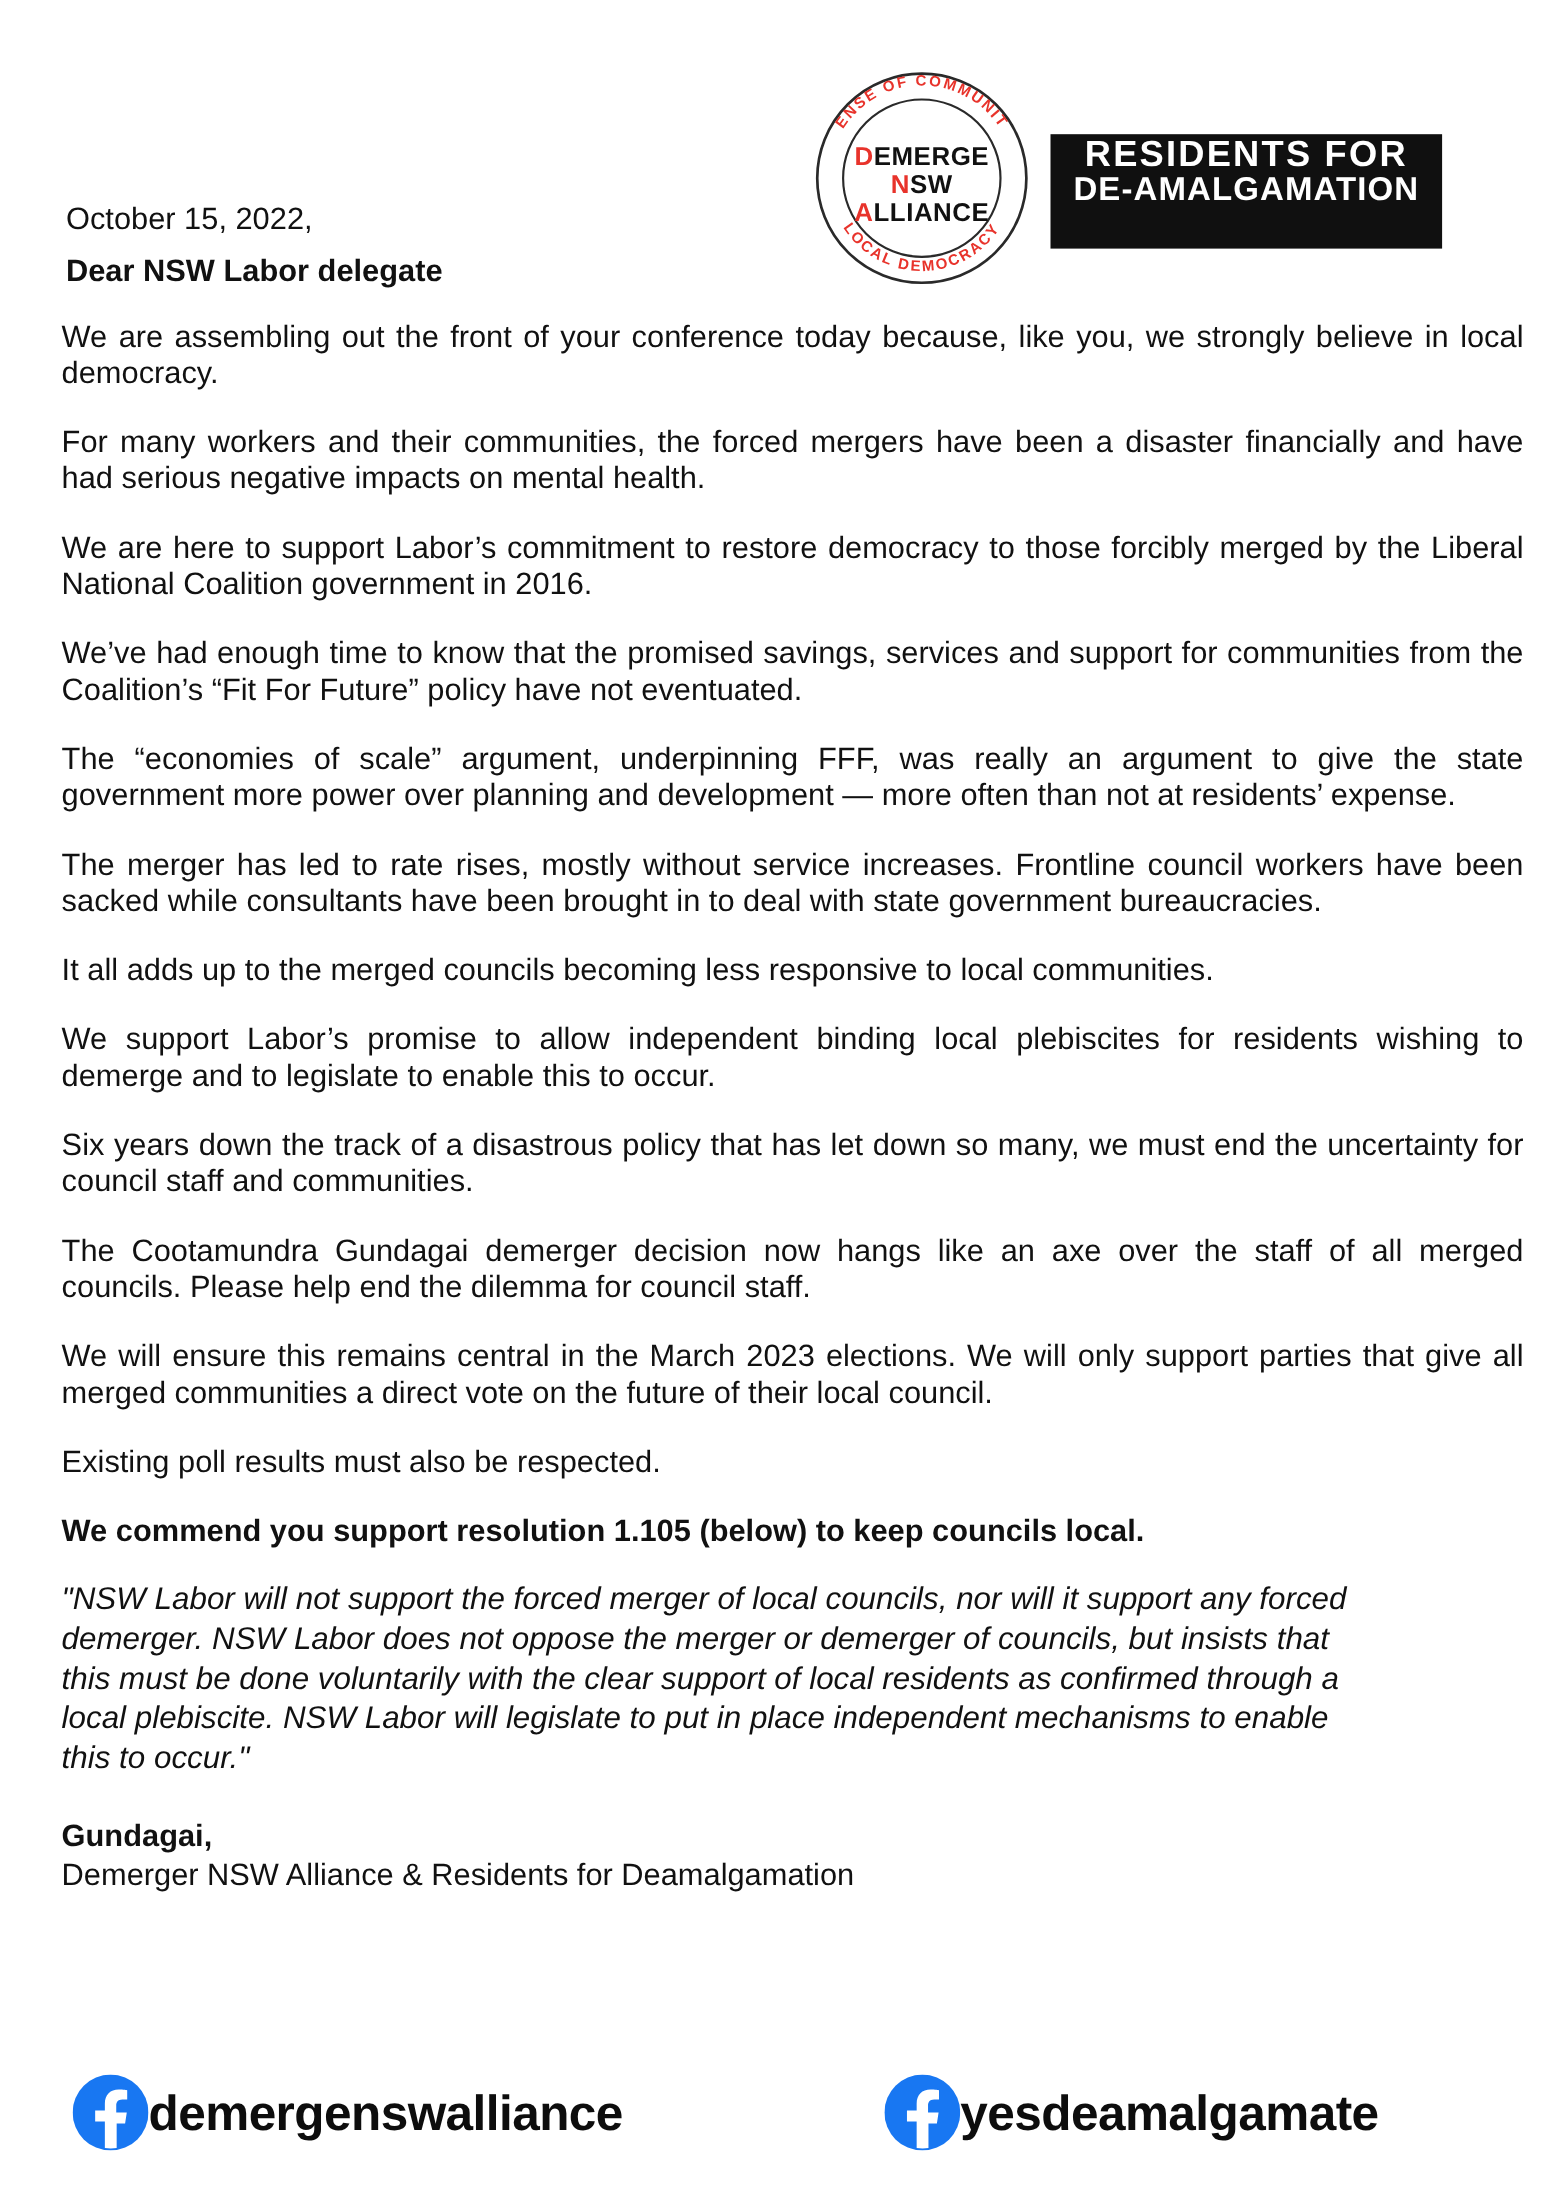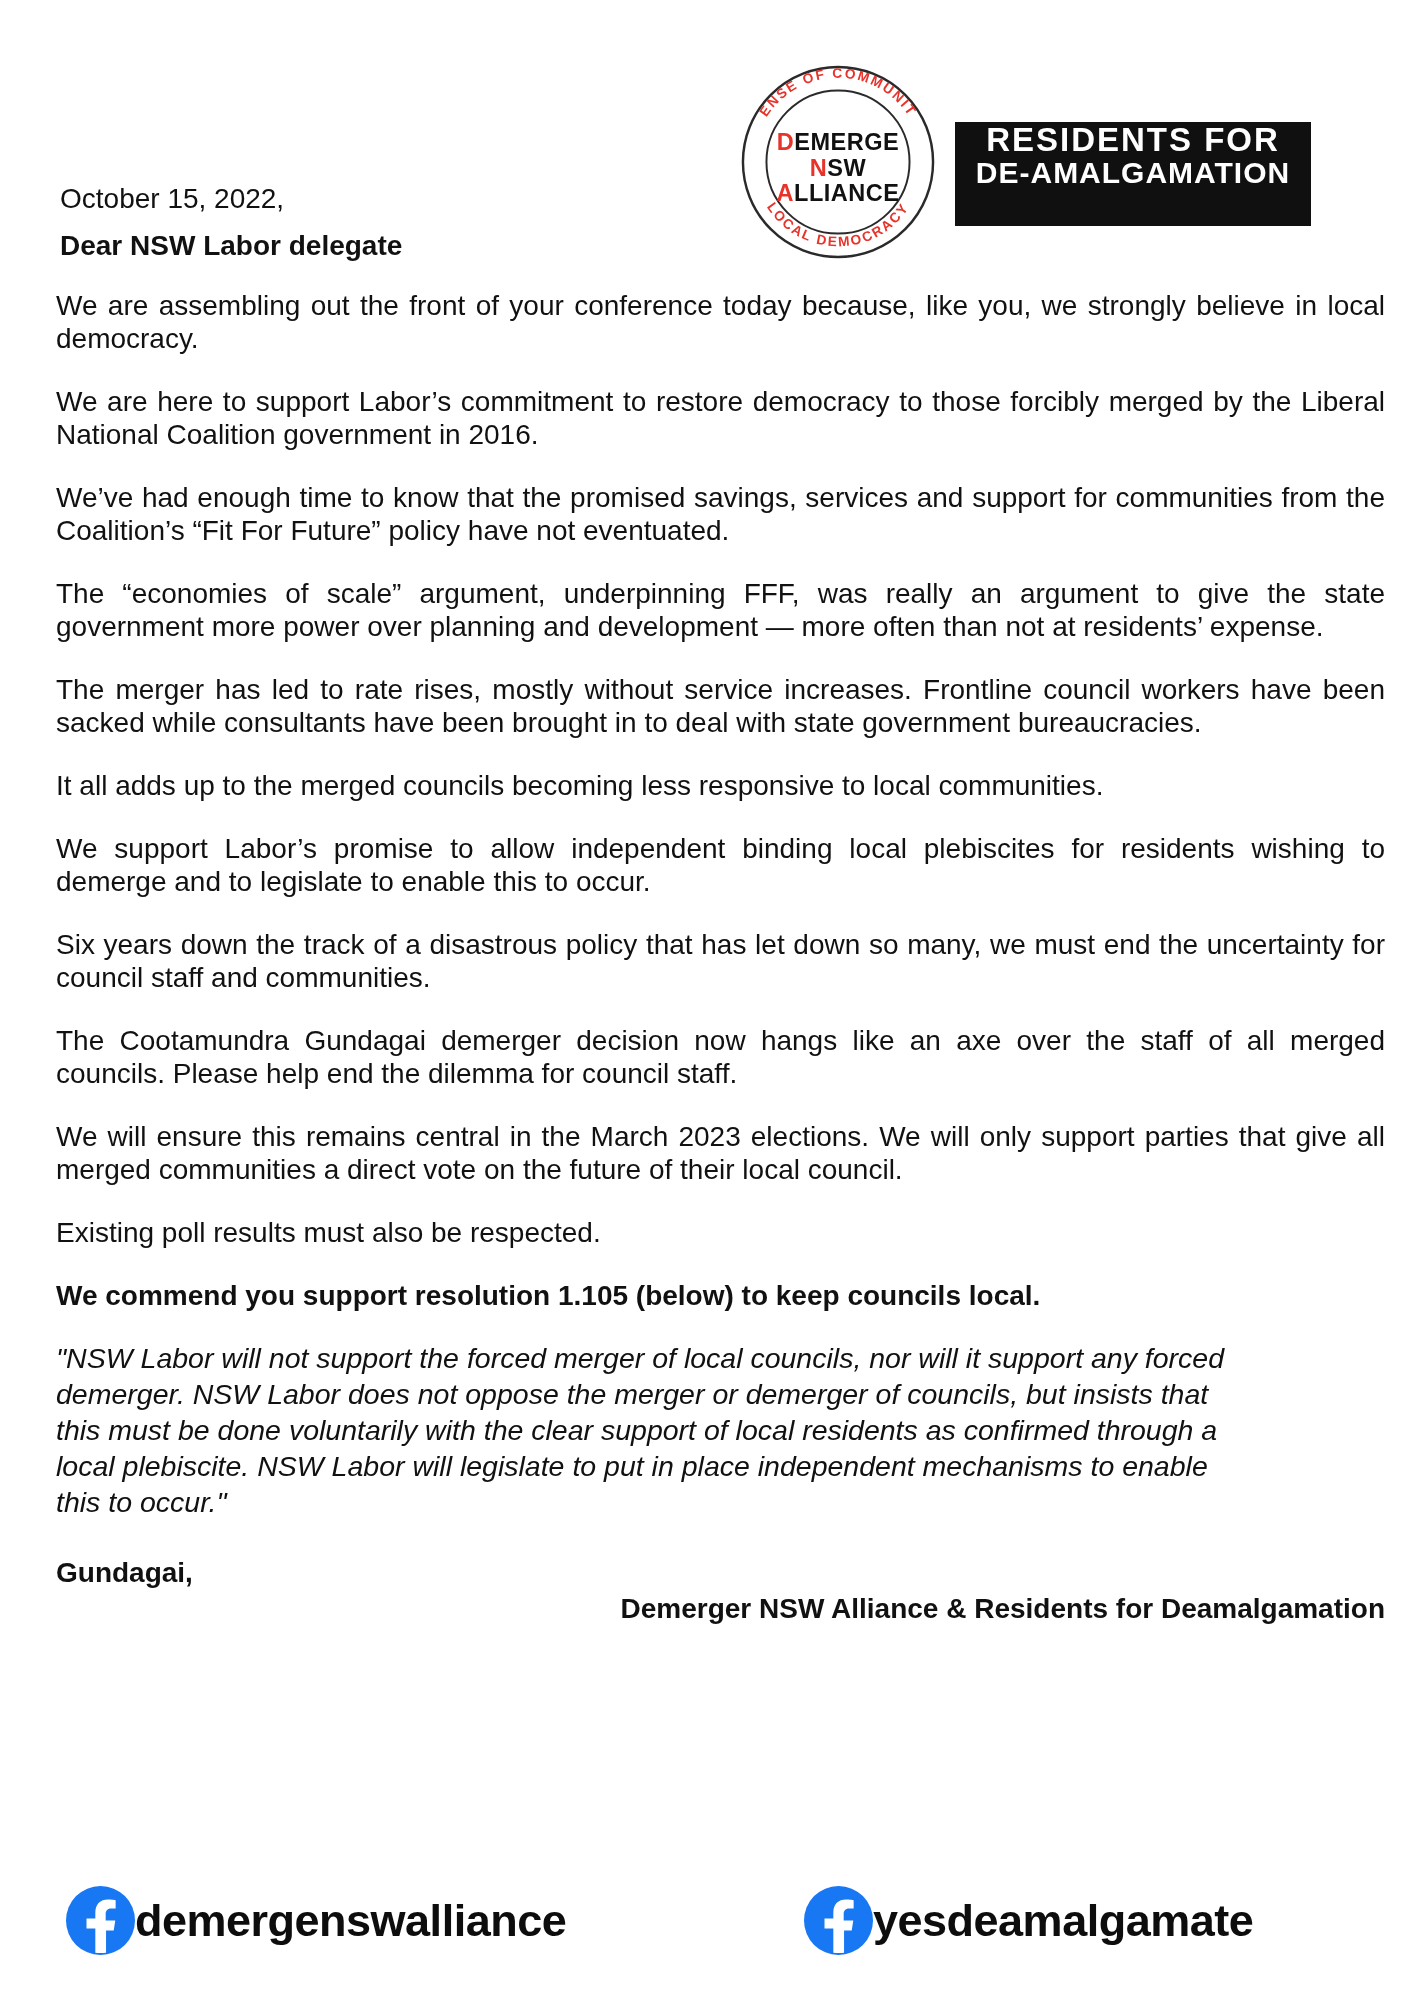--- a/index.html
+++ b/index.html
@@ -19,21 +19,21 @@
     text-align:justify;
     margin:30px 0 0 0;
   }
   p.body.first { margin-top:26px; }
   p.emphasis { font-size:28px; line-height:33px; font-weight:bold; margin:30px 0 0 0; }
   p.quote {
     font-size:28.5px; line-height:36px; font-style:italic;
     margin:28px 0 0 0; max-width:1190px; text-align:left;
   }
   p.closing { font-size:28px; line-height:34px; font-weight:bold; margin:36px 0 0 0; }
-  p.signature { font-size:28px; line-height:34px; font-weight:bold; margin:2px 0 16px 0;text-align:right; }
+  p.signature { font-size:28px; line-height:34px; font-weight:normal; margin:2px 0 16px 0; }
 
   
   .dna-logo { position:absolute; left:740px; top:64px; width:196px; height:196px; }
   .dna-logo svg { width:100%; height:100%; display:block; }
   .dna-logo .ring { fill:none; stroke:#2a2a2a; }
   .dna-logo .arc-text {
     font-size:14px; font-weight:bold; fill:#e8332b; letter-spacing:2px;
     font-family:"Liberation Sans","DejaVu Sans",sans-serif;
   }
   .dna-logo .ctr {
@@ -98,20 +98,21 @@
       <div class="rfd-line2">DE-AMALGAMATION</div>
     </div>
     <div class="stripe"></div>
   </div>
 
   <div class="content">
     <div class="date">October 15, 2022,</div>
     <div class="salutation">Dear NSW Labor delegate</div>
 
     <p class="body first">We are assembling out the front of your conference today because, like you, we strongly believe in local democracy.</p>
+    <p class="body">For many workers and their communities, the forced mergers have been a disaster financially and have had serious negative impacts on mental health.</p>
     <p class="body">We are here to support Labor’s commitment to restore democracy to those forcibly merged by the Liberal National Coalition government in 2016.</p>
     <p class="body">We’ve had enough time to know that the promised savings, services and support for communities from the Coalition’s “Fit For Future” policy have not eventuated.</p>
     <p class="body">The “economies of scale” argument, underpinning FFF, was really an argument to give the state government more power over planning and development — more often than not at residents’ expense.</p>
     <p class="body">The merger has led to rate rises, mostly without service increases. Frontline council workers have been sacked while consultants have been brought in to deal with state government bureaucracies.</p>
     <p class="body">It all adds up to the merged councils becoming less responsive to local communities.</p>
     <p class="body">We support Labor’s promise to allow independent binding local plebiscites for residents wishing to demerge and to legislate to enable this to occur.</p>
     <p class="body">Six years down the track of a disastrous policy that has let down so many, we must end the uncertainty for council staff and communities.</p>
     <p class="body">The Cootamundra Gundagai demerger decision now hangs like an axe over the staff of all merged councils. Please help end the dilemma for council staff.</p>
     <p class="body">We will ensure this remains central in the March 2023 elections. We will only support parties that give all merged communities a direct vote on the future of their local council.</p>
     <p class="body">Existing poll results must also be respected.</p>

